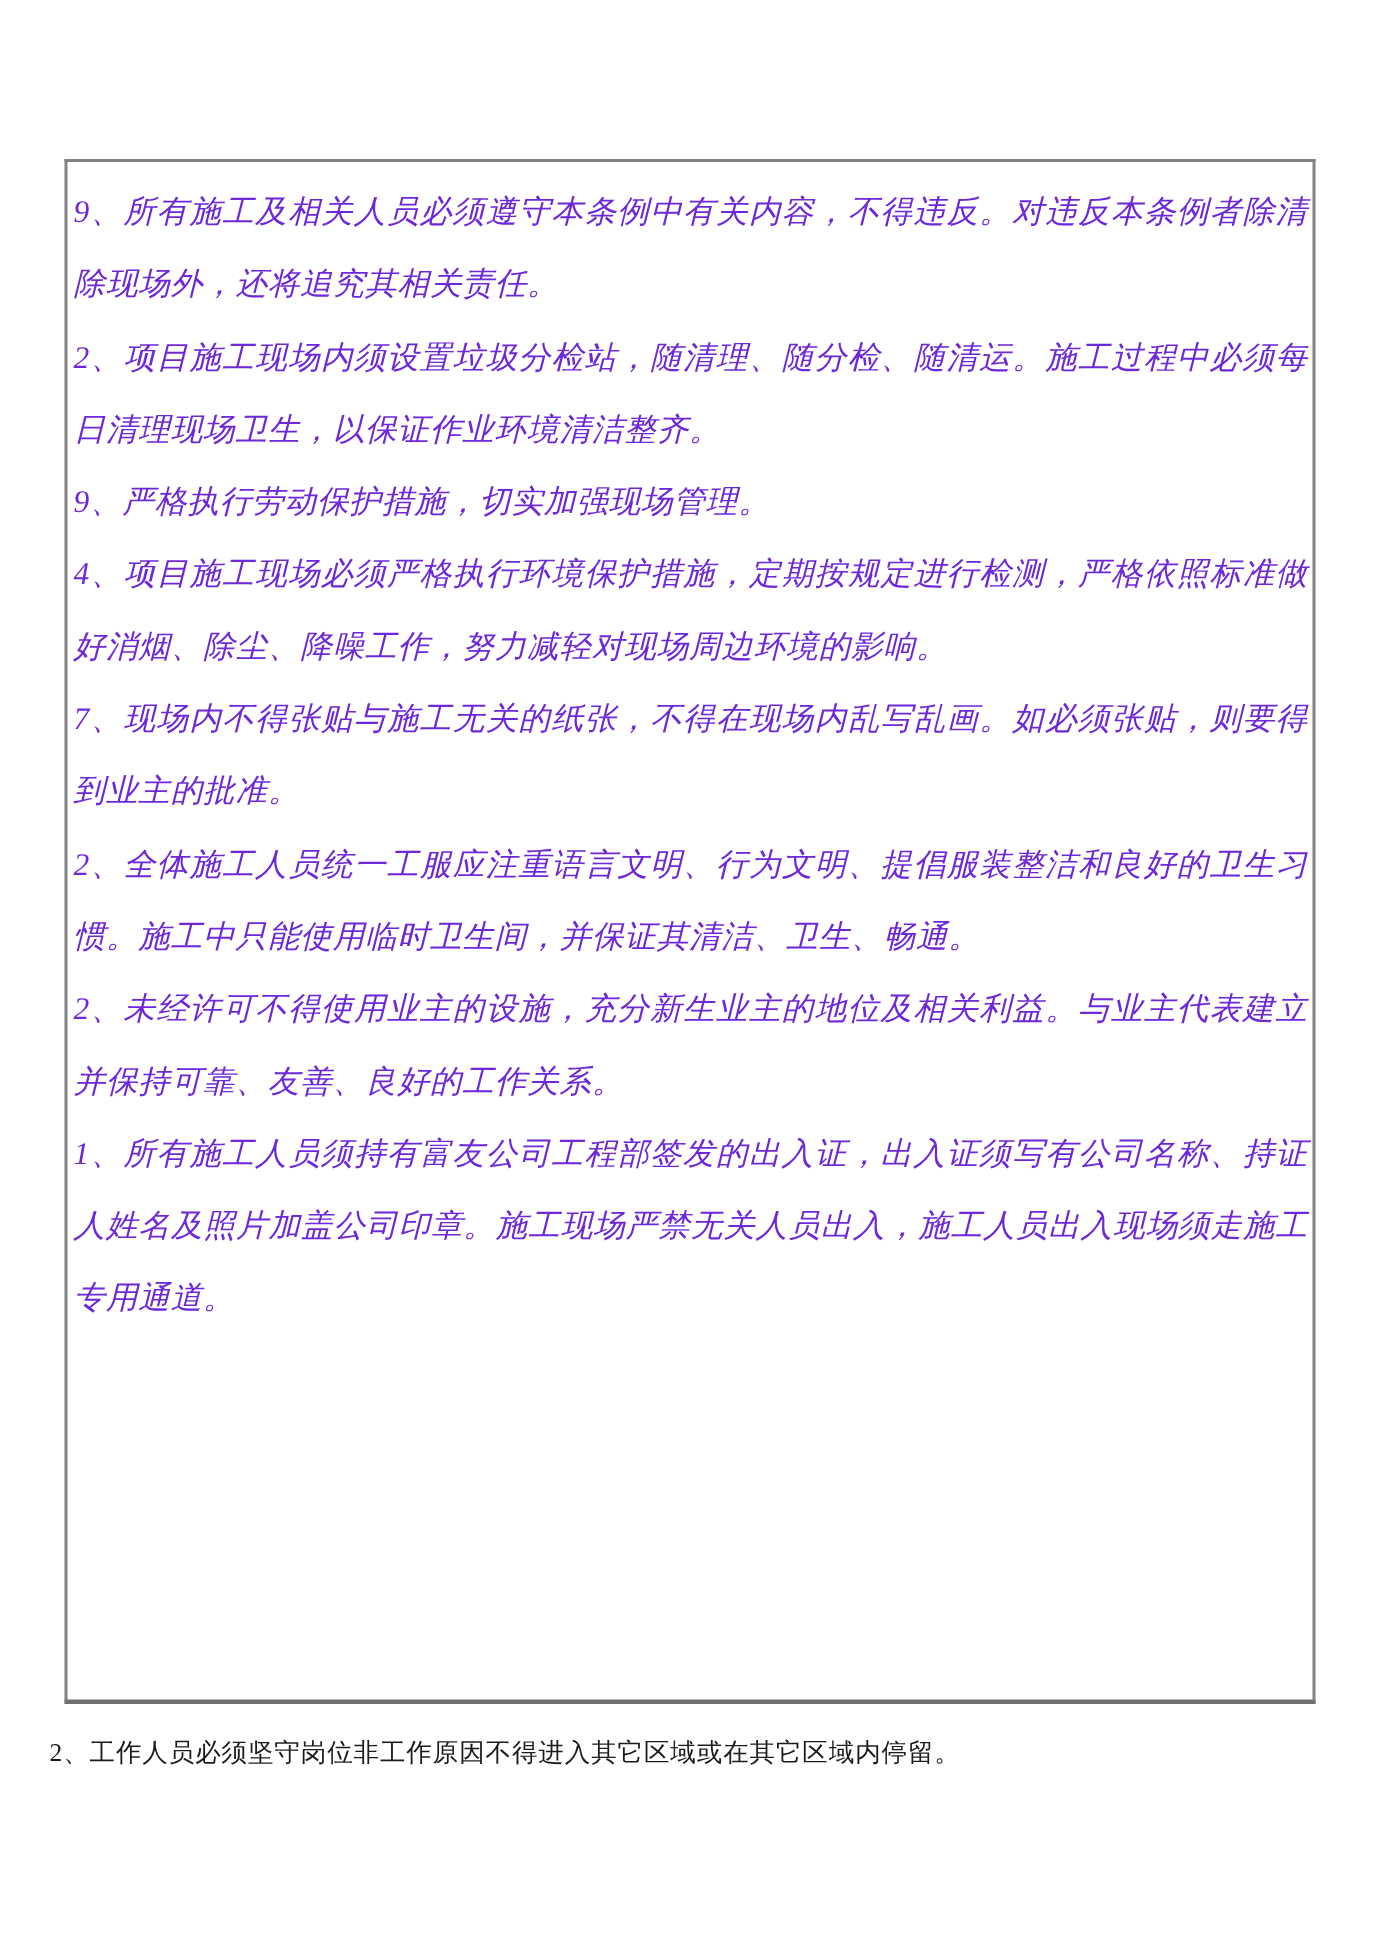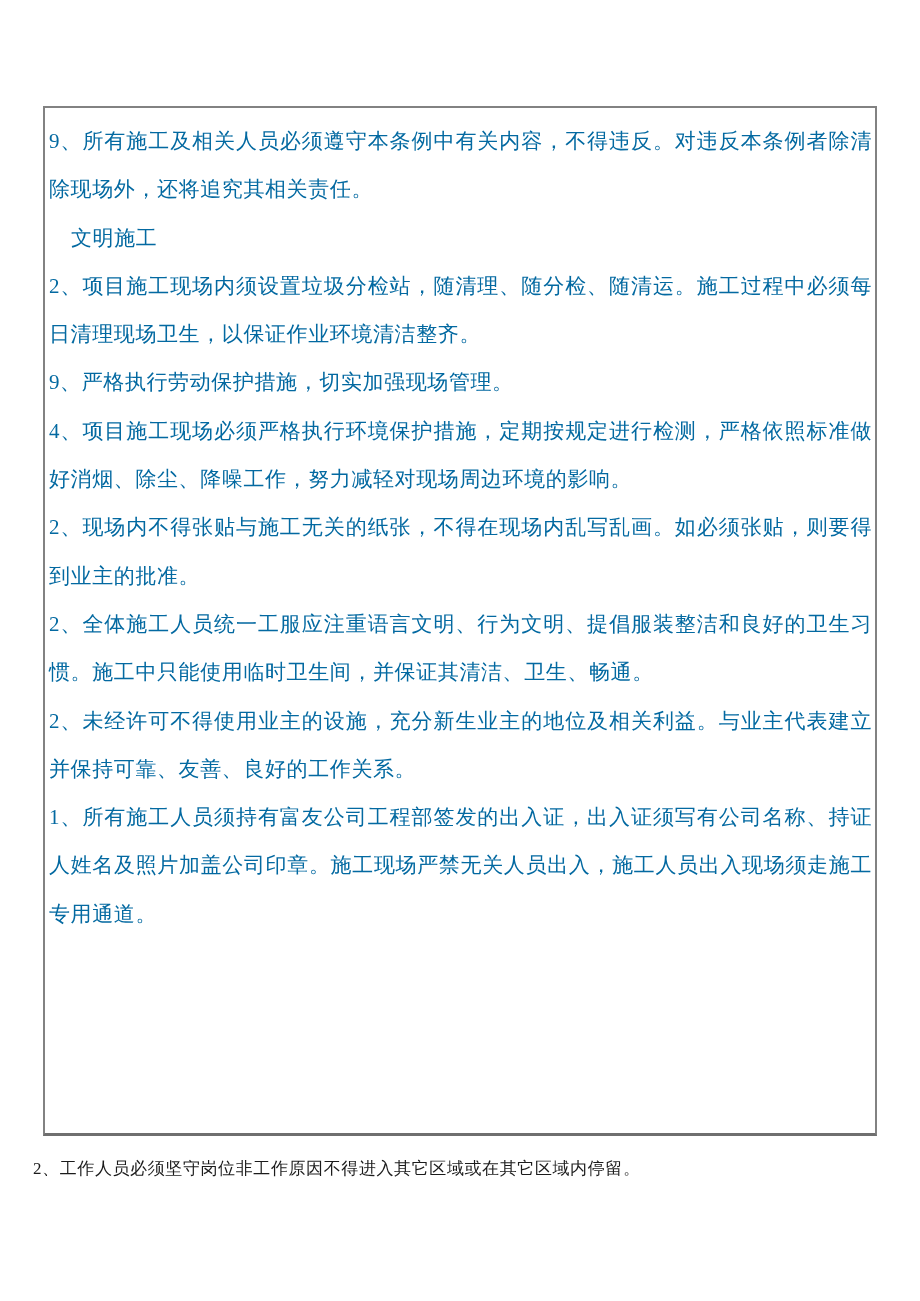--- a/index.html
+++ b/index.html
@@ -25,25 +25,26 @@
     border: 2px solid #828282;
     border-bottom: 3px solid #6f6f6f;
     padding: 9px 3px 0 4px;
     overflow: hidden;
     background: #ffffff;
   }
   .para {
     margin: 0;
     font-size: 21px;
     line-height: 48.3px;
-    color: #0369a1;
+    color: #6d28d9;
     letter-spacing: 0.6px;
     text-align: justify;
     text-align-last: left;
     word-break: break-all;
+    font-style: italic;
   }
   .para.indent {
     text-indent: 22px;
   }
   .footer-para {
     position: absolute;
     left: 29px;
     top: 1141px;
     width: 882px;
     margin: 4px;
@@ -55,25 +56,24 @@
     word-break: break-all;
   }
 </style>
 </head>
 <body>
 
 <div class="page">
 
   <div class="doc-box">
     <p class="para">9、所有施工及相关人员必须遵守本条例中有关内容，不得违反。对违反本条例者除清除现场外，还将追究其相关责任。</p>
-    <p class="para indent">文明施工</p>
     <p class="para">2、项目施工现场内须设置垃圾分检站，随清理、随分检、随清运。施工过程中必须每日清理现场卫生，以保证作业环境清洁整齐。</p>
     <p class="para">9、严格执行劳动保护措施，切实加强现场管理。</p>
     <p class="para">4、项目施工现场必须严格执行环境保护措施，定期按规定进行检测，严格依照标准做好消烟、除尘、降噪工作，努力减轻对现场周边环境的影响。</p>
-    <p class="para">2、现场内不得张贴与施工无关的纸张，不得在现场内乱写乱画。如必须张贴，则要得到业主的批准。</p>
+    <p class="para">7、现场内不得张贴与施工无关的纸张，不得在现场内乱写乱画。如必须张贴，则要得到业主的批准。</p>
     <p class="para">2、全体施工人员统一工服应注重语言文明、行为文明、提倡服装整洁和良好的卫生习惯。施工中只能使用临时卫生间，并保证其清洁、卫生、畅通。</p>
     <p class="para">2、未经许可不得使用业主的设施，充分新生业主的地位及相关利益。与业主代表建立并保持可靠、友善、良好的工作关系。</p>
     <p class="para">1、所有施工人员须持有富友公司工程部签发的出入证，出入证须写有公司名称、持证人姓名及照片加盖公司印章。施工现场严禁无关人员出入，施工人员出入现场须走施工专用通道。</p>
   </div>
 
   <p class="footer-para">2、工作人员必须坚守岗位非工作原因不得进入其它区域或在其它区域内停留。</p>
 
 </div>
 
 </body></html>

